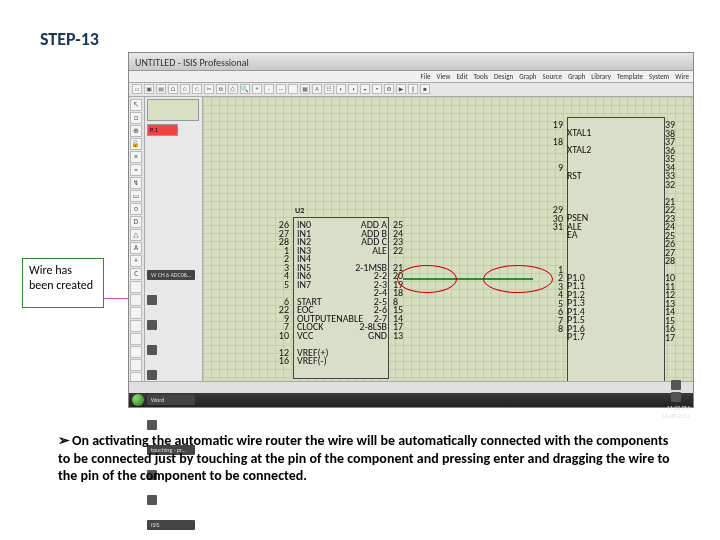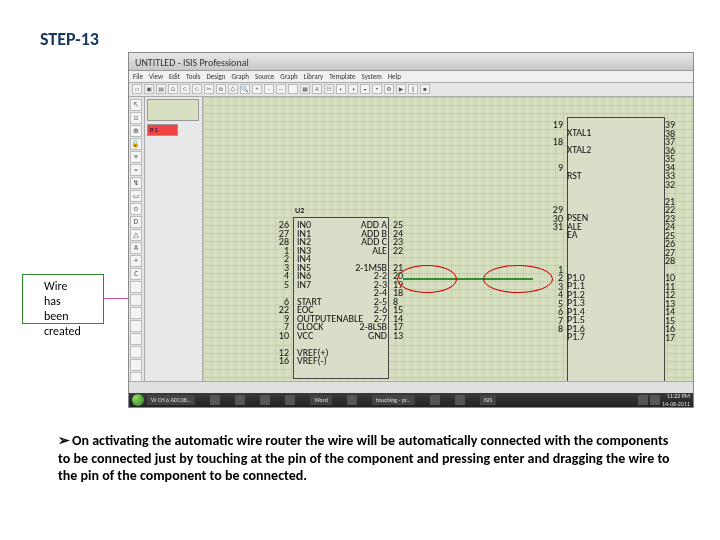--- a/index.html
+++ b/index.html
@@ -14,29 +14,29 @@
   .slide-title {
     position: absolute;
     top: 28px;
     left: 40px;
     font-size: 18px;
     font-weight: bold;
     color: #17365d;
   }
   .callout-box {
     position: absolute;
-    top: 274px;
+    top: 258px;
     left: 22px;
     width: 82px;
     height: 50px;
     border: 1.5px solid #2e8b2e;
     background: #fff;
     font-size: 12px;
     line-height: 1.25;
-    padding: 4px 21px;
+    padding: 4px 6px;
     color: #000;
   }
   .screenshot {
     position: absolute;
     top: 52px;
     left: 128px;
     width: 566px;
     height: 356px;
     background: #b8b8b8;
     border: 1px solid #888;
@@ -51,20 +51,21 @@
   }
   .app-menubar {
     height: 12px;
     background: #f0f0f0;
     border-bottom: 1px solid #aaa;
     font-size: 7px;
     padding: 1px 4px;
     color: #333;
     display: flex;
     gap: 6px;
+    justify-content: flex-end;
   }
   .app-toolbar {
     height: 14px;
     background: #e6e6e6;
     border-bottom: 1px solid #aaa;
     display: flex;
     gap: 2px;
     padding: 1px 3px;
   }
   .tb-btn {
@@ -195,21 +196,21 @@
     line-height: 10px;
     border-radius: 1px;
   }
   .task-icon {
     width: 10px; height: 10px;
     background: #555;
     border-radius: 1px;
   }
   .tray {
     margin-left: auto;
-    display: flex; gap: 2px; align-items: center;
+    display: flex; gap: 2px; align-items: center; flex-direction: column;
   }
   .tray .clock {
     color: #ddd; font-size: 6px; line-height: 8px; text-align: right; white-space: pre;
   }
   .body-text {
     position: absolute;
     top: 432px;
     left: 58px;
     right: 48px;
     font-size: 14px;
@@ -237,21 +238,21 @@
       <span>View</span>
       <span>Edit</span>
       <span>Tools</span>
       <span>Design</span>
       <span>Graph</span>
       <span>Source</span>
       <span>Graph</span>
       <span>Library</span>
       <span>Template</span>
       <span>System</span>
-      <span>Help</span>
+      <span>Wire</span>
     </div>
 
   <div class="app-toolbar" id="toolbar">
       <div class="tb-btn">□</div>
       <div class="tb-btn">▣</div>
       <div class="tb-btn">▤</div>
       <div class="tb-btn">⌂</div>
       <div class="tb-btn">⎌</div>
       <div class="tb-btn">⎌</div>
       <div class="tb-btn">✂</div>
@@ -457,21 +458,21 @@
 
       <div class="ellipse" style="top:168px; left:194px; width:60px; height:28px;"></div>
       <div class="ellipse" style="top:168px; left:280px; width:70px; height:28px;"></div>
     </div>
   </div>
 
   <div class="ss-status"></div>
 
   <div class="taskbar">
     <div class="start-orb"></div>
-    <div id="taskbar-items" style="display:flex;gap:15px;">
+    <div id="taskbar-items" style="display:flex;gap:15px;flex-direction:column;">
         <div class="task-item">W CH 6 ADC08...</div>
         <div class="task-icon"></div>
         <div class="task-icon"></div>
         <div class="task-icon"></div>
         <div class="task-icon"></div>
         <div class="task-item">Word</div>
         <div class="task-icon"></div>
         <div class="task-item">touching - pr...</div>
         <div class="task-icon"></div>
         <div class="task-icon"></div>

